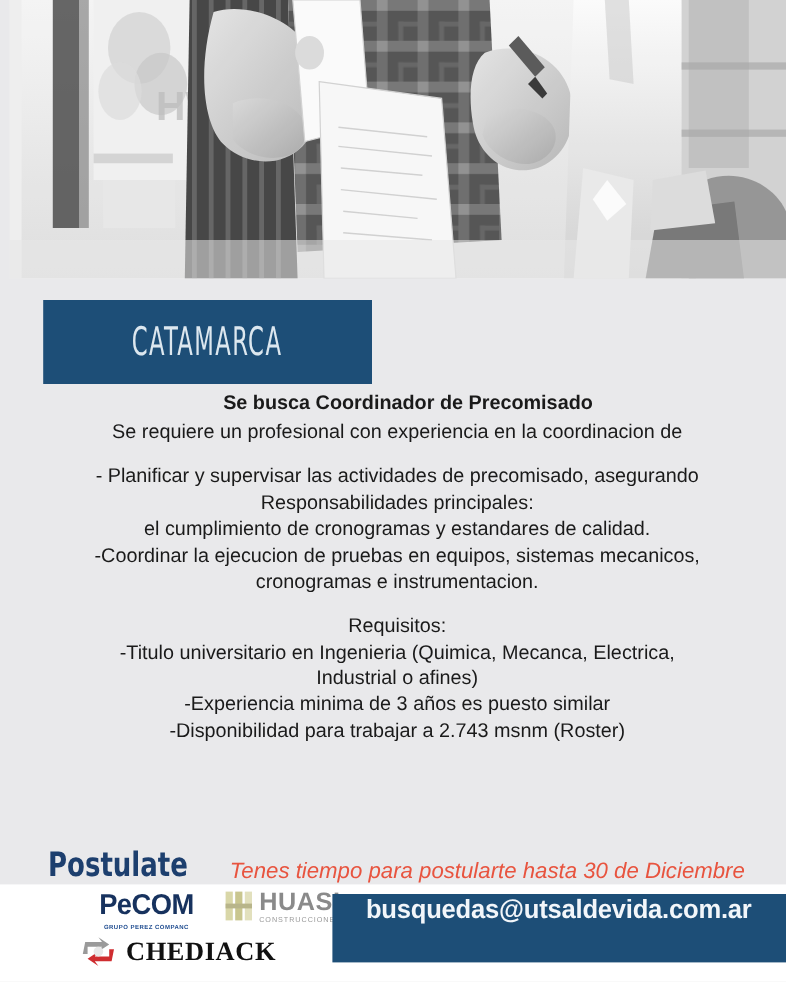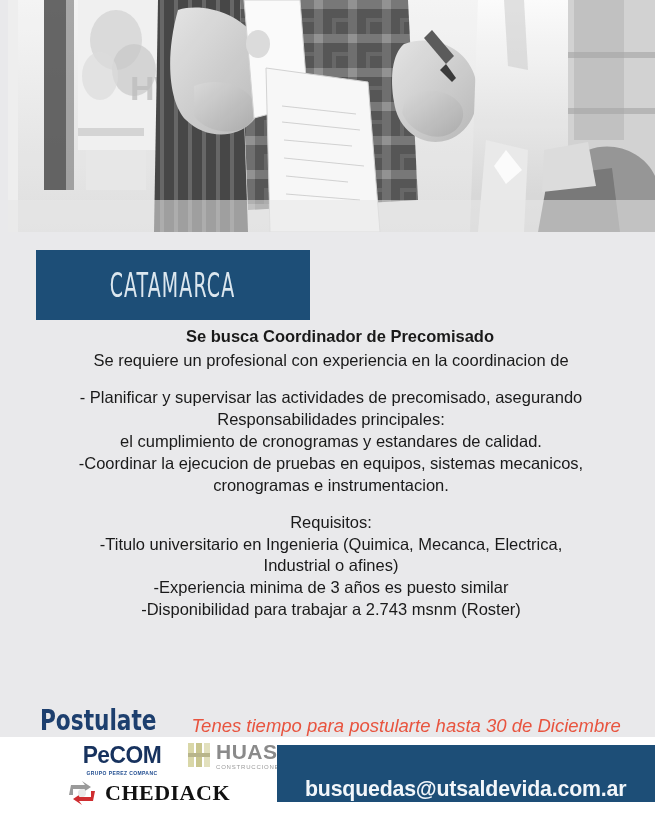--- a/index.html
+++ b/index.html
@@ -94,21 +94,21 @@
     background:#ffffff;
   }
   .logo-zone {
     position:absolute;
     left:0; top:0; width:277px; height:81px;margin-left:37px;
   }
   .email-bar {
     position:absolute;
     left:277px; top:8px; width:378px; height:57px;
     background:#1d4e77;
-    display:flex; align-items:flex-end; justify-content:center;
+    display:flex; align-items:flex-start; justify-content:center;
   }
   .email-text {
     color:#f2f6fa;
     font-weight:bold;
     font-size:22px;
     letter-spacing:-0.2px;
     white-space:nowrap;
     transform:scaleX(0.97);
   }
 

